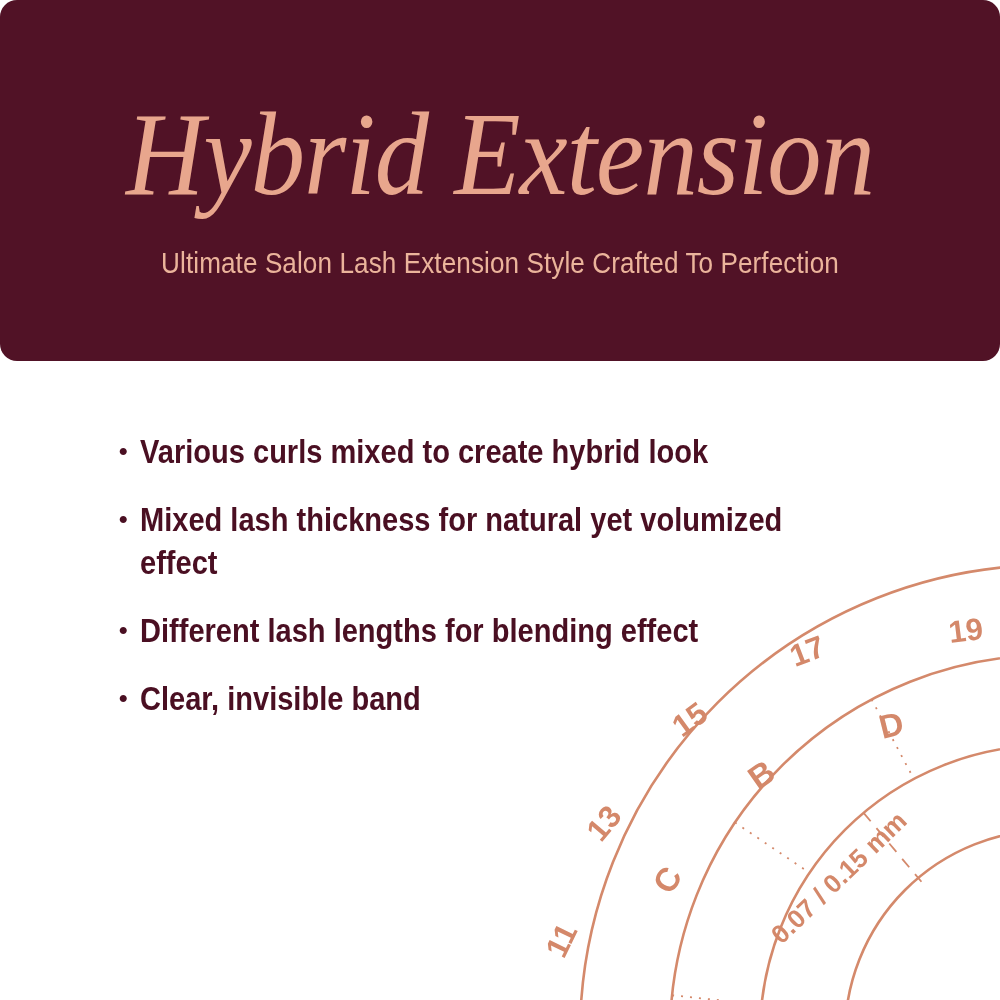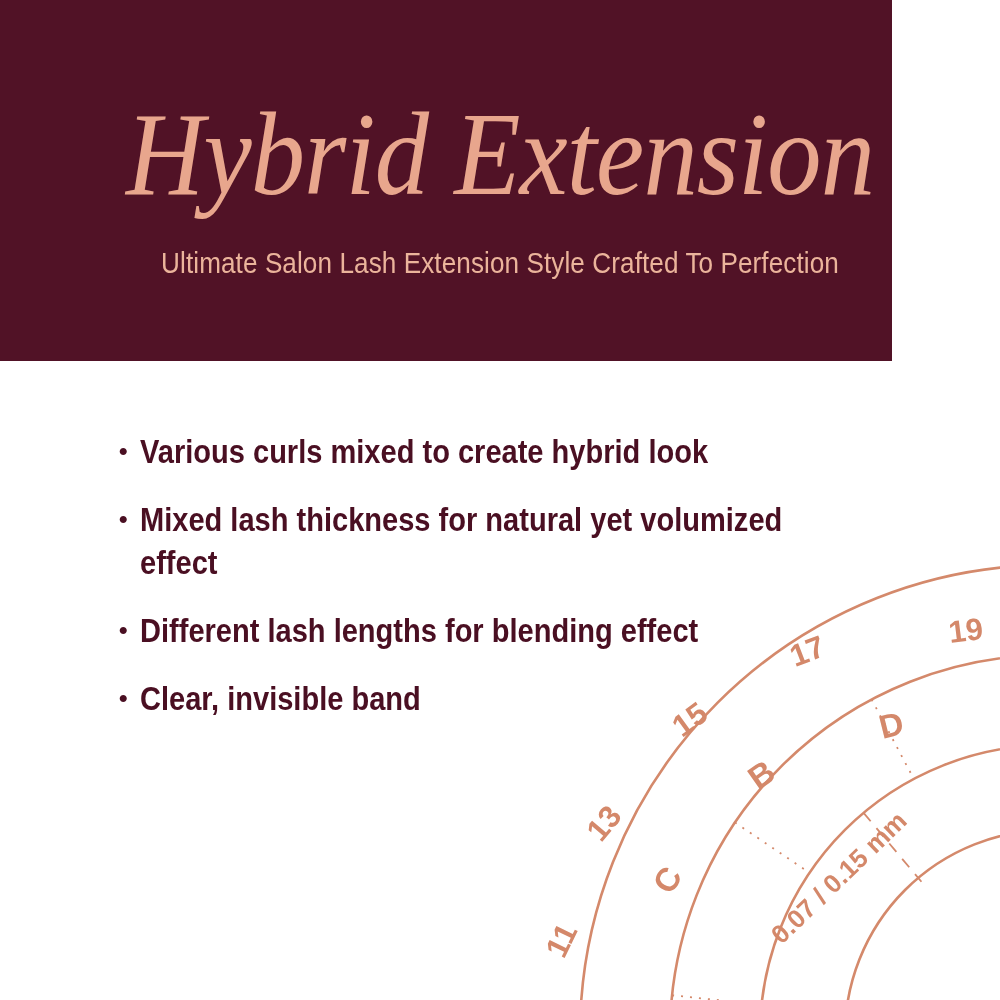--- a/index.html
+++ b/index.html
@@ -6,23 +6,24 @@
   body{
     width:1000px;height:1000px;overflow:hidden;
     background:#ffffff;
     font-family:"Liberation Sans", sans-serif;
     position:relative;
   }
   #page{position:absolute;inset:0;width:1000px;height:1000px;overflow:hidden;background:#fff;}
 
   
   .header{
-    position:absolute;left:0;top:0;width:892px;height:361px;
+    position:absolute;left:0;top:0;width:1000px;height:361px;
     background:#511226;
     overflow:hidden;
+    border-radius:17px;
   }
   .header-title{
     position:absolute;left:0;top:96px;width:1000px;
     text-align:center;
     font-family:"Liberation Serif", serif;
     font-style:italic;
     font-weight:400;
     font-size:118px;
     line-height:1.0;
     letter-spacing:-1px;

